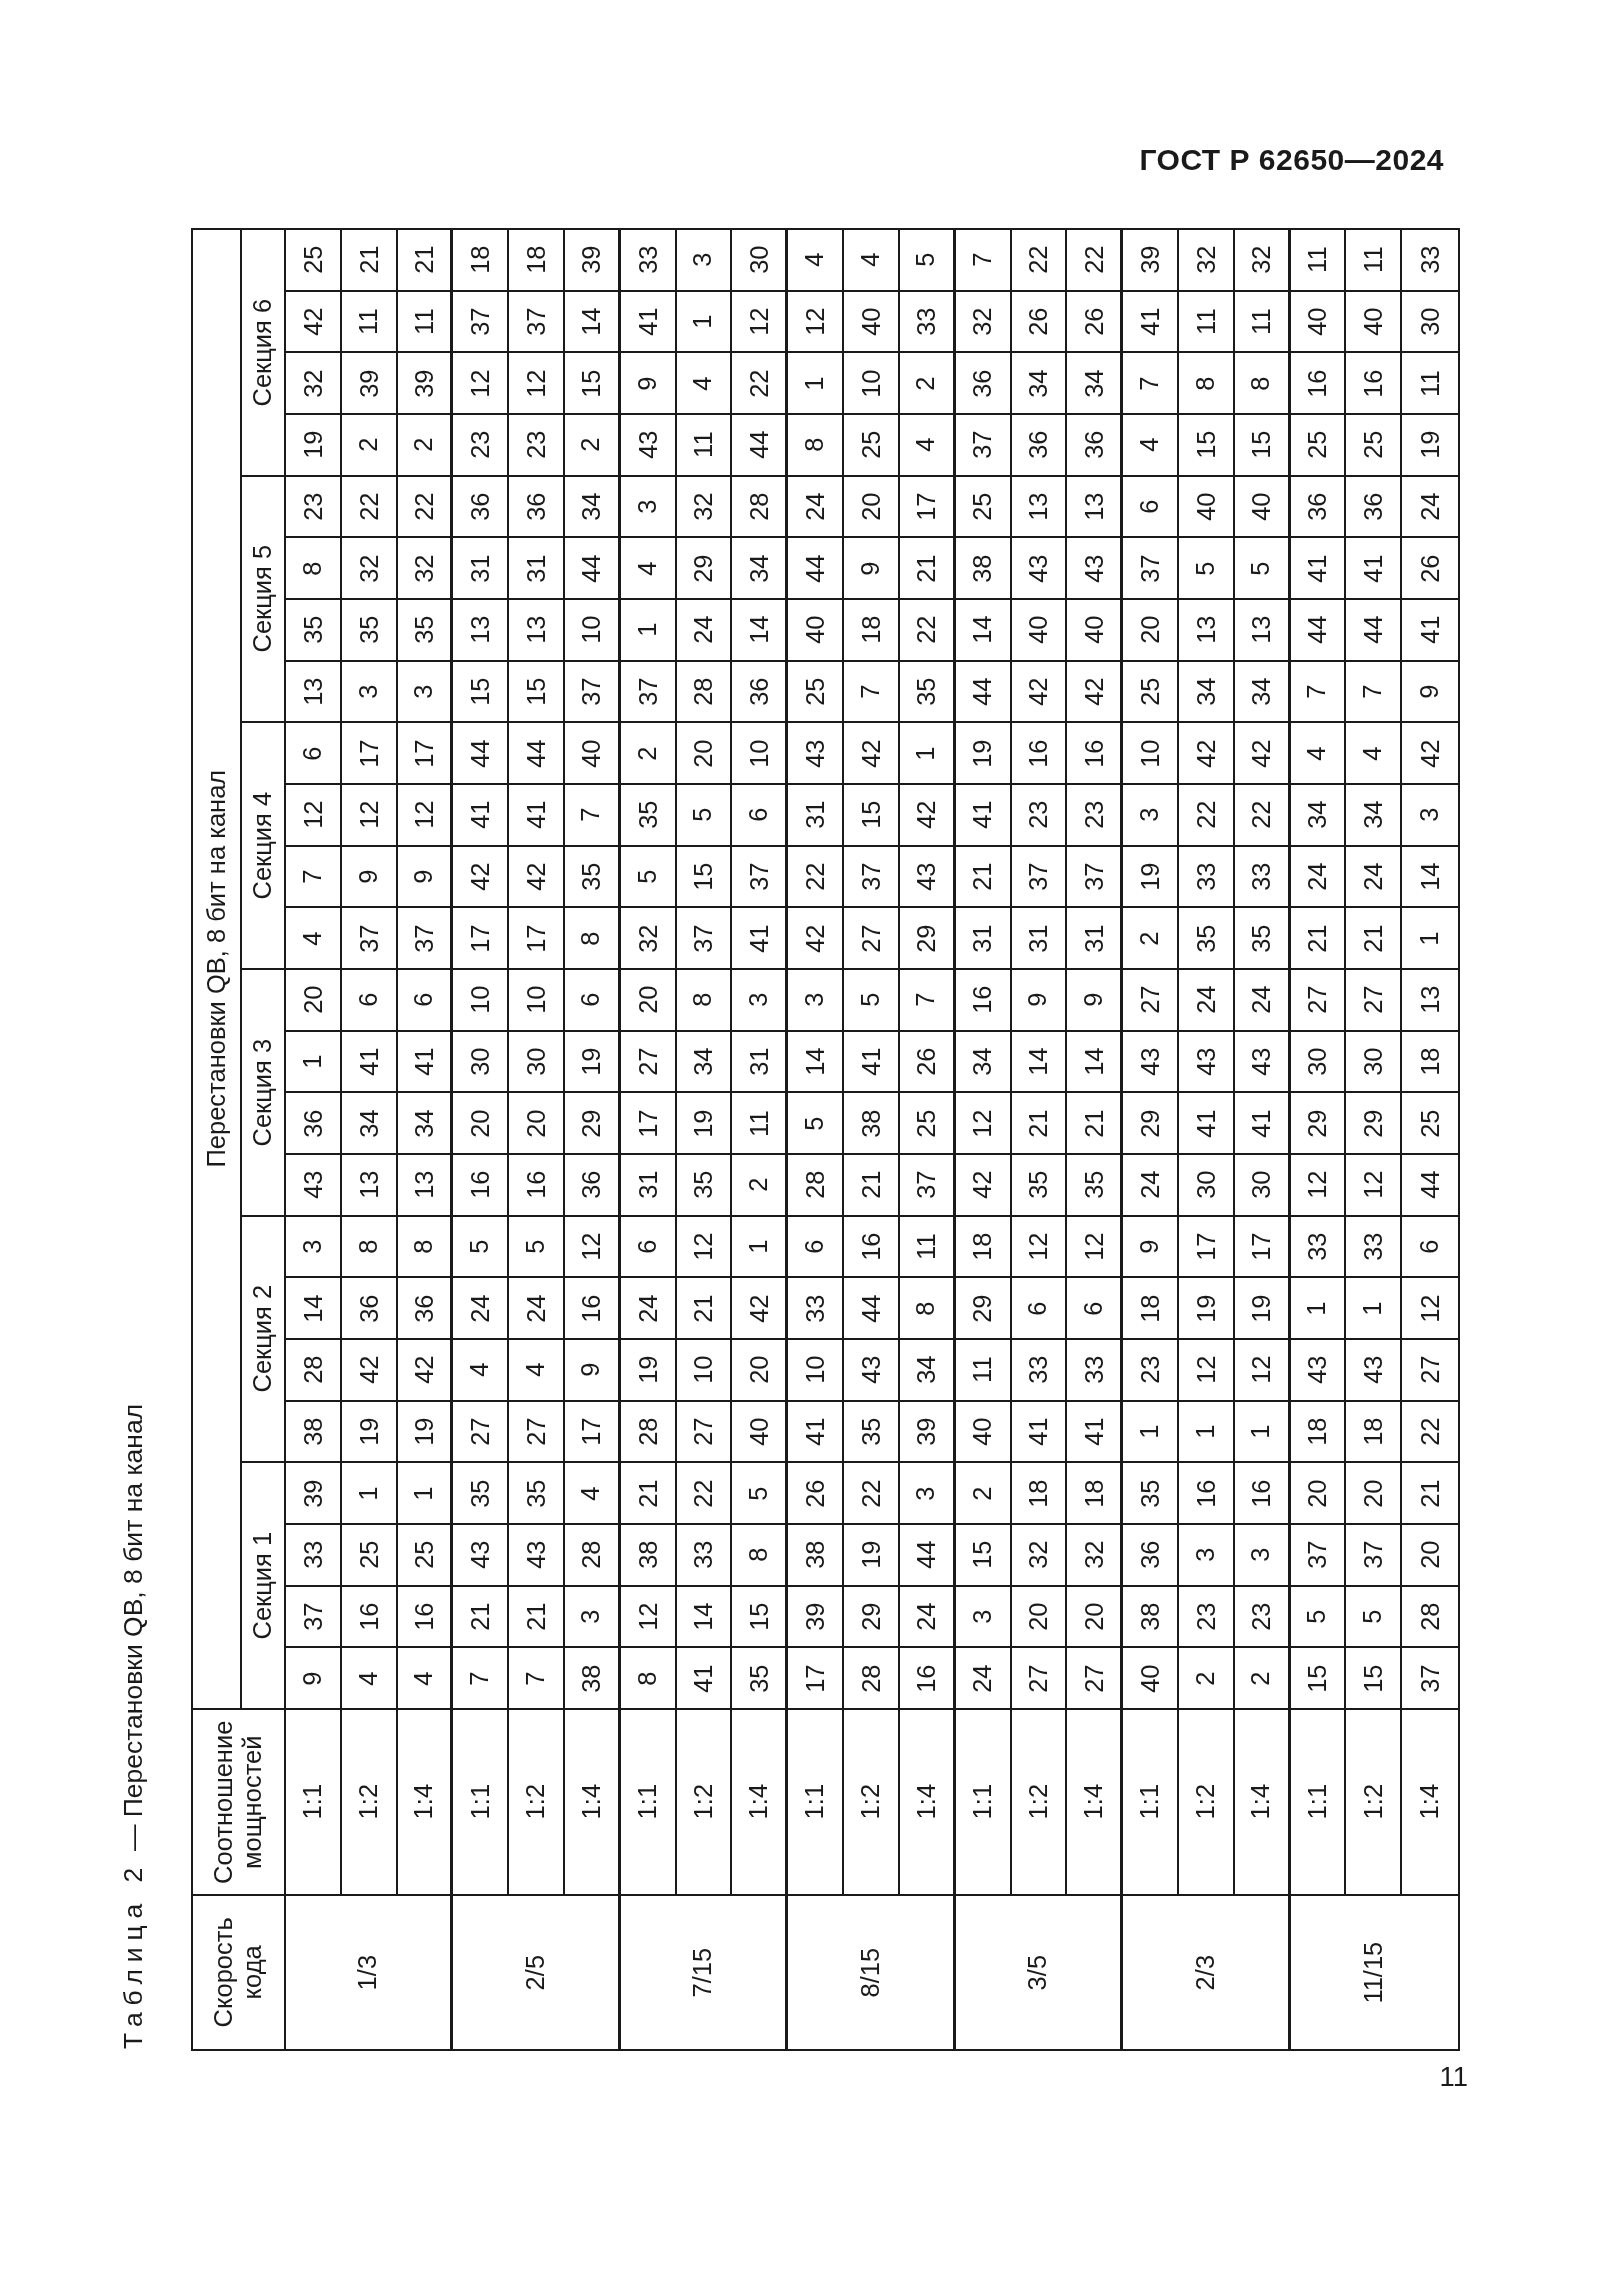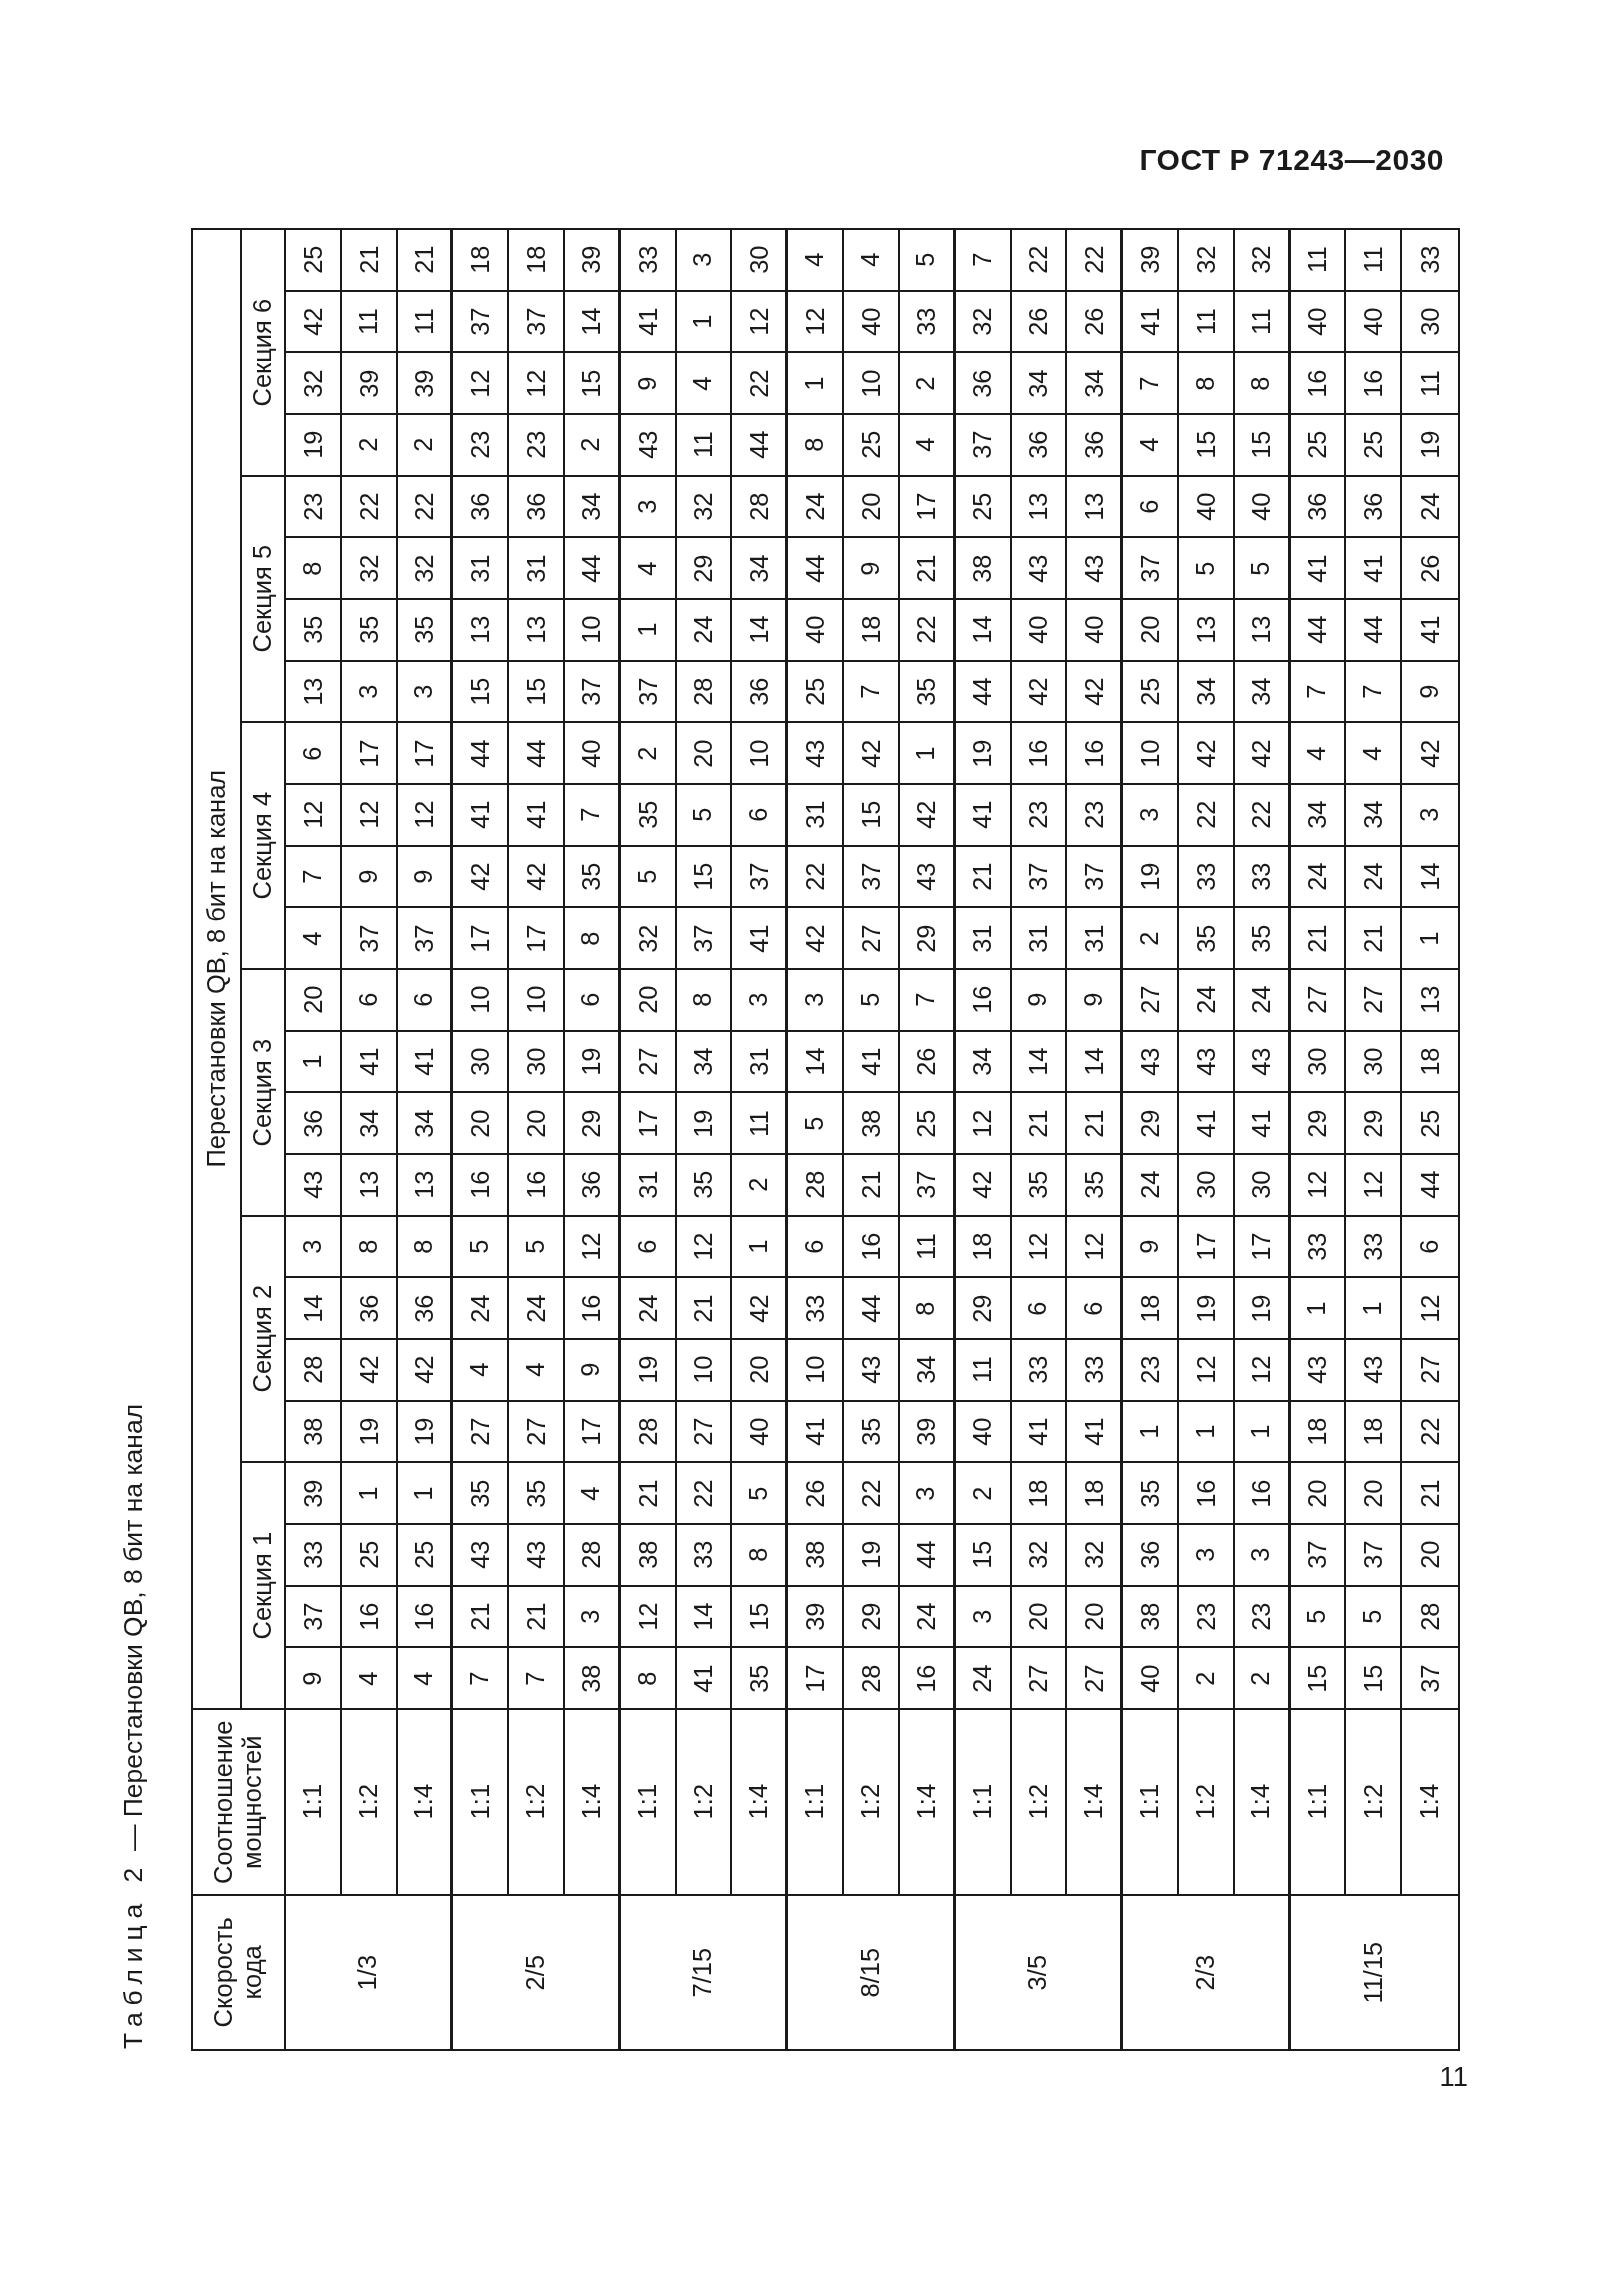--- a/index.html
+++ b/index.html
@@ -64,21 +64,21 @@
   .w135{width:132px;}
   .perm-cell{grid-area:1 / 1 / 25 / 2;}
   .ratio-head-cell{grid-area:25 / 1 / 26 / 3;}
   .rate-head-cell{grid-area:26 / 1 / 27 / 3;}
 </style>
 </head>
 <body>
 
 <div class="page">
 
-  <div class="doc-header">ГОСТ Р 71243—2030</div>
+  <div class="doc-header">ГОСТ Р 62650—2024</div>
 
   <div class="caption-anchor">
     <div class="caption">
       <span class="sp">Таблица 2</span><span class="ttl">— Перестановки QB, 8 бит на канал</span>
     </div>
   </div>
 
   <div class="tbl">
     <div class="c hr gb perm-cell">
       <span class="v">Перестановки QB, 8 бит на канал</span>

